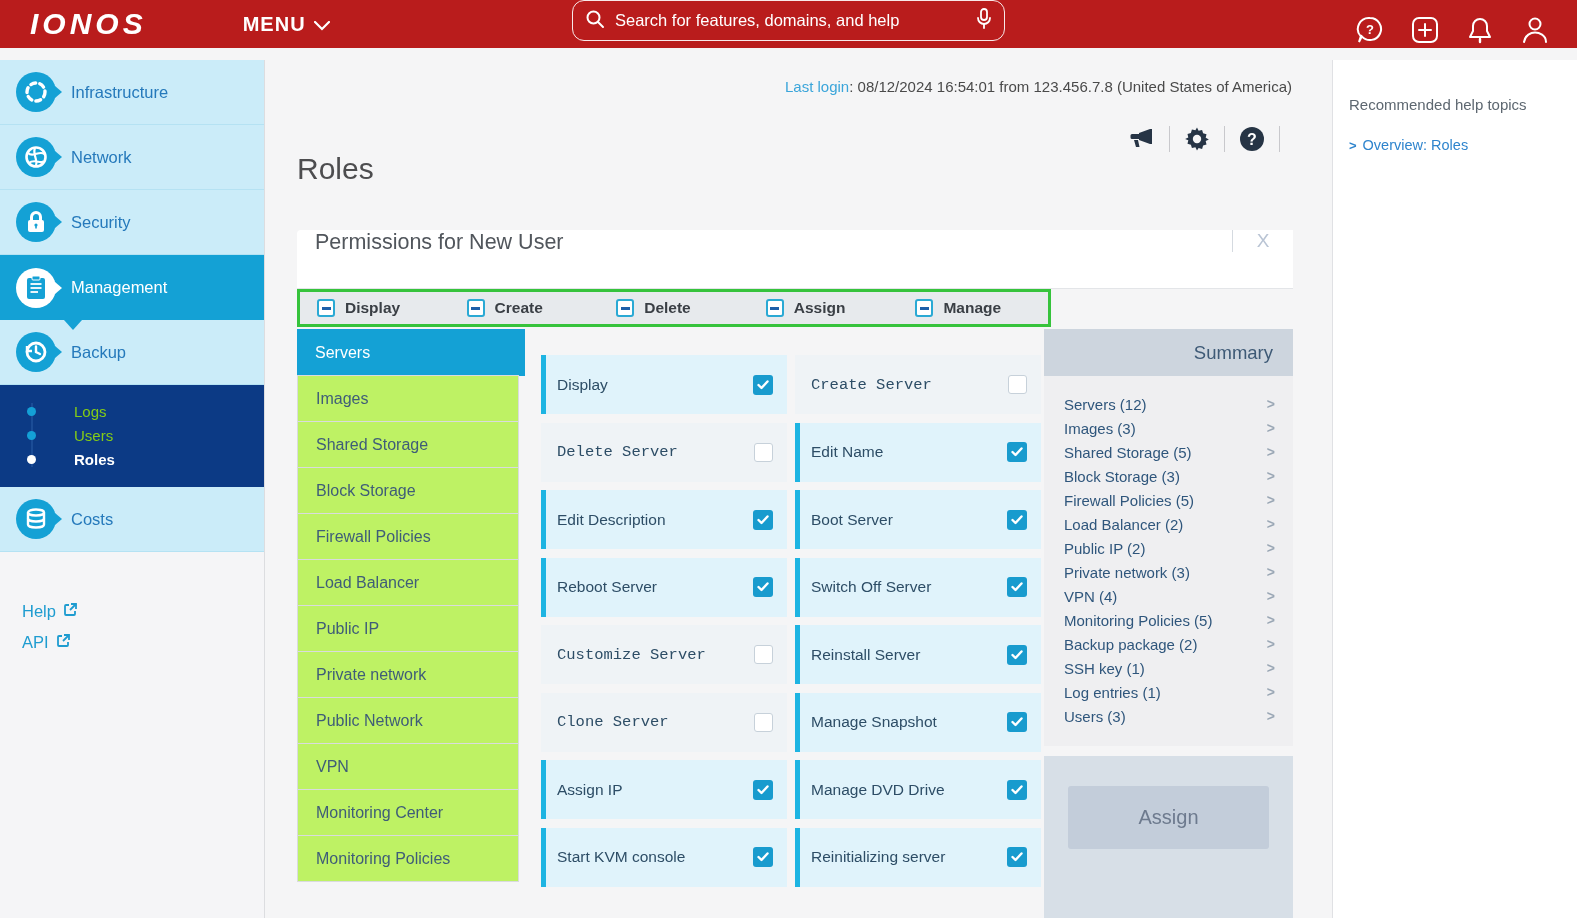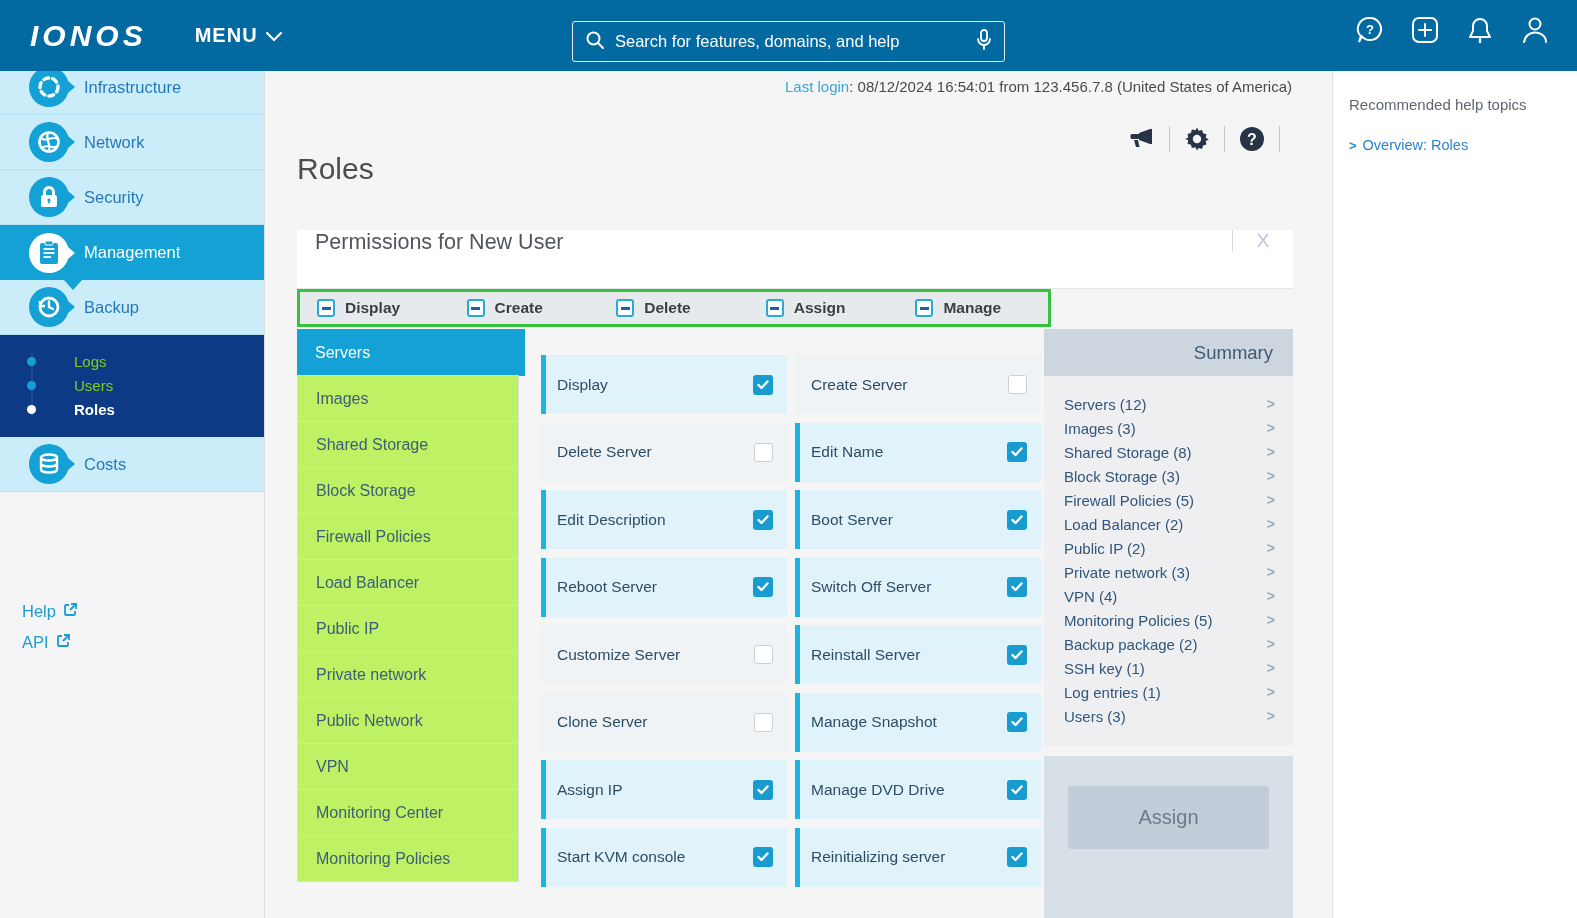--- a/index.html
+++ b/index.html
@@ -1,42 +1,42 @@
 <!DOCTYPE html>
 <html><head>
 <meta charset="utf-8">
 <style>
   * { margin:0; padding:0; box-sizing:border-box; }
   html,body { width:1577px; height:918px; overflow:hidden;
     font-family:"Liberation Sans", sans-serif; background:#f5f5f6; }
 
   
-  .topbar { position:absolute; left:0; top:0; width:1577px; height:71px;
-    background:#0369a1; display:flex; align-items:center; z-index:50; }
+  .topbar { position:absolute; left:0; top:0; width:1577px; height:48px;
+    background:#b91c1c; display:flex; align-items:center; z-index:50;gap:48px; }
   .logo { margin-left:30px; color:#fff; font-size:30px; font-weight:800;
     letter-spacing:4px; font-style:italic; }
   .menu-btn { margin-left:48px; display:flex; align-items:center; gap:8px;
     color:#fff; font-size:20px; font-weight:700; letter-spacing:1px; cursor:pointer;
     background:none; border:none; }
-  .searchbar { position:absolute; left:572px; top:21px; width:433px; height:41px;
-    border:1.5px solid rgba(255,255,255,.9); border-radius:3px; display:flex;
+  .searchbar { position:absolute; left:572px; top:0; width:433px; height:41px;
+    border:1.5px solid rgba(255,255,255,.9); border-radius:12px; display:flex;
     align-items:center; padding:0 12px; }
   .searchbar input { flex:1; background:transparent; border:none; outline:none;
     color:#fff; font-size:16.5px; margin-left:10px; font-family:"Liberation Sans",sans-serif; }
   .searchbar input::placeholder { color:#fff; opacity:1; }
   .top-icons { position:absolute; right:26px; top:0; height:60px; display:flex;
     align-items:center; gap:23px; }
   .top-icons .tico { background:none; border:none; cursor:pointer; width:32px;
     height:32px; display:flex; align-items:center; justify-content:center; }
 
   
   .sidebar { position:absolute; left:0; top:60px; width:264px; bottom:0;
     background:#f5f5f7; }
   .side-nav { background:#cbecf9; }
-  .nav-item { height:55px; display:flex; align-items:center; padding-left:29px;
+  .nav-item { height:65px; display:flex; align-items:center; padding-left:16px;
     border-bottom:1px solid #b5e2f3; cursor:pointer; position:relative; }
   .nav-item .label { margin-left:15px; font-size:16.5px; color:#2579bb; }
   .bubble { position:relative; width:40px; height:40px; border-radius:50%;
     background:#14a1d5; display:flex; align-items:center; justify-content:center; }
   .bubble::after { content:""; position:absolute; right:-6px; top:14px;
     border-top:6px solid transparent; border-bottom:6px solid transparent;
     border-left:7px solid #14a1d5; }
   .nav-item.active { background:#14a1d5; border-bottom:none; }
   .nav-item.active .label { color:#fff; }
   .nav-item.active .bubble { background:#fff; }
@@ -102,21 +102,21 @@
     font-weight:400;text-align:center; }
   .grid { margin-left:16px; margin-top:26px; width:500px; flex:none;
     display:grid; grid-template-columns:1fr 1fr; column-gap:8px; row-gap:8.5px;
     grid-auto-rows:59px; align-content:start; }
   .cell { position:relative; display:flex; align-items:center;
     justify-content:space-between; padding:0 14px 0 16px; cursor:pointer; }
   .cell .plabel { font-size:15.5px; color:#2d4d66; }
   .cell.checked { background:#e0f3fb; }
   .cell.checked::before { content:""; position:absolute; left:0; top:0; bottom:0;
     width:5px; background:#1db4e2; }
-  .cell.unchecked { background:#eff3f6; }
+  .cell.unchecked { background:#eff3f6;font-family:Liberation Mono, monospace; }
   .cbx-on { width:20px; height:20px; background:#189bce; border-radius:3px;
     display:flex; align-items:center; justify-content:center; }
   .cbx-off { width:19px; height:19px; background:#fff; border:1.5px solid #c7d1da;
     border-radius:3px; }
 
   .summary { margin-left:3px; width:249px; flex:none; }
   .summary-header { height:47px; background:#cdd5de; display:flex;
     align-items:center; justify-content:flex-end; padding-right:20px;
     font-size:18.5px; color:#3e5a76; }
   .summary-list { background:#efeff1; padding:16px 10px 18px 20px; }
@@ -499,21 +499,21 @@
         <div class="summary-list" id="summary-list">
             <div class="summary-row">
               <span class="srlabel">Servers (12)</span>
               <span class="chev">&gt;</span>
             </div>
             <div class="summary-row">
               <span class="srlabel">Images (3)</span>
               <span class="chev">&gt;</span>
             </div>
             <div class="summary-row">
-              <span class="srlabel">Shared Storage (8)</span>
+              <span class="srlabel">Shared Storage (5)</span>
               <span class="chev">&gt;</span>
             </div>
             <div class="summary-row">
               <span class="srlabel">Block Storage (3)</span>
               <span class="chev">&gt;</span>
             </div>
             <div class="summary-row">
               <span class="srlabel">Firewall Policies (5)</span>
               <span class="chev">&gt;</span>
             </div>

